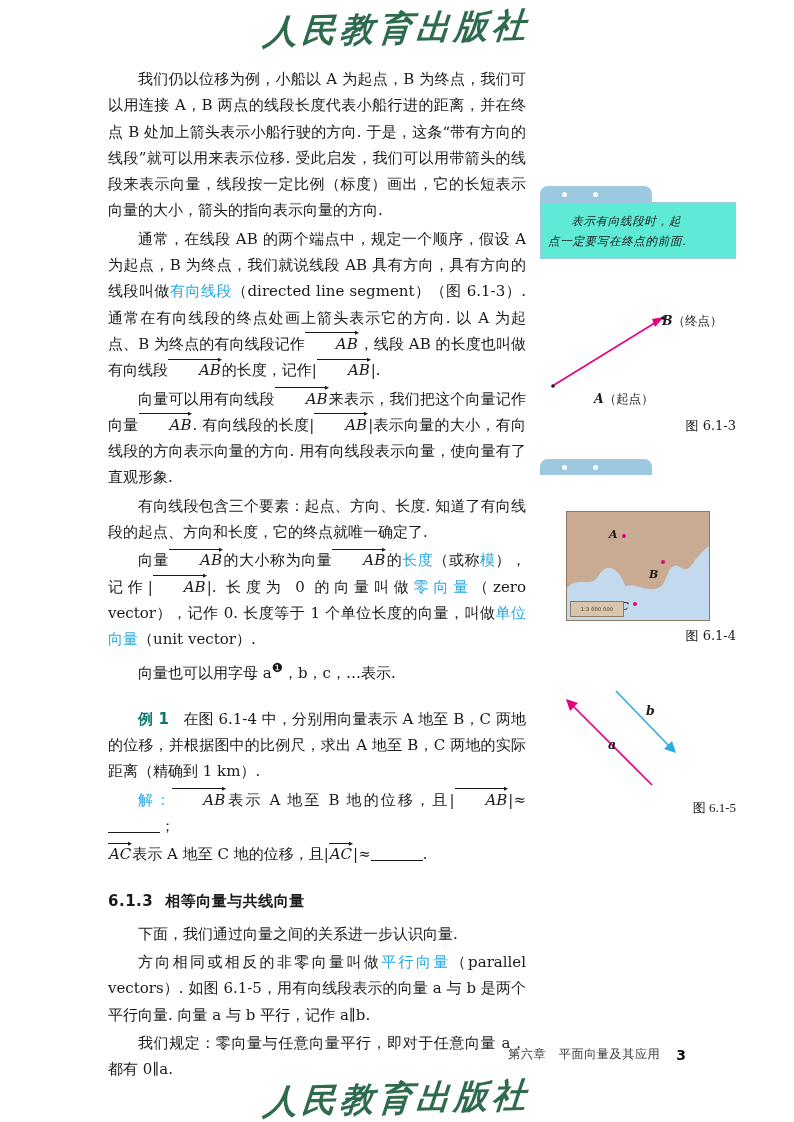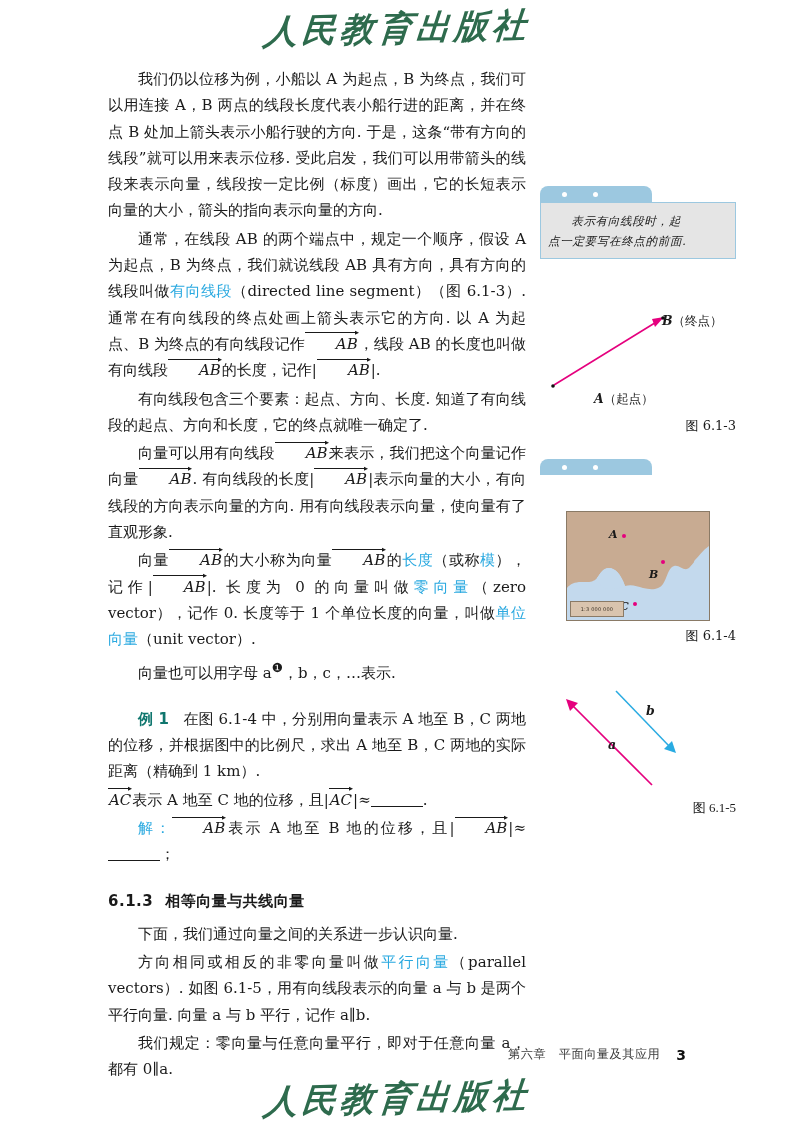--- a/index.html
+++ b/index.html
@@ -127,21 +127,21 @@
     box-sizing: border-box;
   }
   .note-tab .dot {
     width: 5px; height: 5px;
     border-radius: 50%;
     background: #ffffff;
     margin-right: 26px;
   }
   .note-body {
     border: 1px solid #9cc8e0;
-    background: #e5e5e5;
+    background: #5eead4;
     padding: 8px 7px 7px 7px;
     font-size: 11.6px;
     line-height: 20px;
     font-family: "DejaVu Serif", "Liberation Serif", serif;
     font-style: italic;
     color: #1a1a1a;
     letter-spacing: 0.6px;
   }
   .note-body .ind { text-indent: 2em; display: block; }
 
@@ -229,34 +229,34 @@
 <div class="pub-logo pub-logo-top">
   <span>人民教育出版社</span>
 </div>
 
 <div class="text-col">
 
   <p class="para"><span>我们仍以位移为例，小船以 A 为起点，B 为终点，我们可以用连接 A，B 两点的线段长度代表小船行进的距离，并在终点 B 处加上箭头表示小船行驶的方向. 于是，这条“带有方向的线段”就可以用来表示位移. 受此启发，我们可以用带箭头的线段来表示向量，线段按一定比例（标度）画出，它的长短表示向量的大小，箭头的指向表示向量的方向.</span></p>
 
   <p class="para"><span>通常，在线段 AB 的两个端点中，规定一个顺序，假设 A 为起点，B 为终点，我们就说线段 AB 具有方向，具有方向的线段叫做</span><span class="kw">有向线段</span><span>（directed line segment）（图 6.1-3）. 通常在有向线段的终点处画上箭头表示它的方向. 以 A 为起点、B 为终点的有向线段记作</span><span class="vec">AB</span><span>，线段 AB 的长度也叫做有向线段</span><span class="vec">AB</span><span>的长度，记作</span><span class="absbar">|</span><span class="vec">AB</span><span class="absbar">|</span><span>.</span></p>
 
+  <p class="para"><span>向量可以用有向线段</span><span class="vec">AB</span><span>来表示，我们把这个向量记作向量</span><span class="vec">AB</span><span>. 有向线段的长度</span><span class="absbar">|</span><span class="vec">AB</span><span class="absbar">|</span><span>表示向量的大小，有向线段的方向表示向量的方向. 用有向线段表示向量，使向量有了直观形象.</span></p>
+
   <p class="para"><span>有向线段包含三个要素：起点、方向、长度. 知道了有向线段的起点、方向和长度，它的终点就唯一确定了.</span></p>
-
-  <p class="para"><span>向量可以用有向线段</span><span class="vec">AB</span><span>来表示，我们把这个向量记作向量</span><span class="vec">AB</span><span>. 有向线段的长度</span><span class="absbar">|</span><span class="vec">AB</span><span class="absbar">|</span><span>表示向量的大小，有向线段的方向表示向量的方向. 用有向线段表示向量，使向量有了直观形象.</span></p>
 
   <p class="para"><span>向量</span><span class="vec">AB</span><span>的大小称为向量</span><span class="vec">AB</span><span>的</span><span class="kw">长度</span><span>（或称</span><span class="kw">模</span><span>），记作</span><span class="absbar">|</span><span class="vec">AB</span><span class="absbar">|</span><span>. 长度为 0 的向量叫做</span><span class="kw">零向量</span><span>（zero vector），记作 0. 长度等于 1 个单位长度的向量，叫做</span><span class="kw">单位向量</span><span>（unit vector）.</span></p>
 
   <p class="para"><span>向量也可以用字母 a</span><sup>❶</sup><span>，b，c，…表示.</span></p>
 
   <div style="height:18px"></div>
   <p class="para"><span class="ex-label">例 1</span>&nbsp;&nbsp;&nbsp;<span>在图 6.1-4 中，分别用向量表示 A 地至 B，C 两地的位移，并根据图中的比例尺，求出 A 地至 B，C 两地的实际距离（精确到 1 km）.</span></p>
 
+  <p class="para"><span class="sol-label">解：</span><span class="vec">AB</span><span>表示 A 地至 B 地的位移，且</span><span class="absbar">|</span><span class="vec">AB</span><span class="absbar">|</span><span>≈</span><span class="blank"></span><span>；</span></p>
+
   <p class="para noindent"><span class="vec">AC</span><span>表示 A 地至 C 地的位移，且</span><span class="absbar">|</span><span class="vec">AC</span><span class="absbar">|</span><span>≈</span><span class="blank"></span><span>.</span></p>
-
-  <p class="para"><span class="sol-label">解：</span><span class="vec">AB</span><span>表示 A 地至 B 地的位移，且</span><span class="absbar">|</span><span class="vec">AB</span><span class="absbar">|</span><span>≈</span><span class="blank"></span><span>；</span></p>
 
   <div class="sec-head">
     <span class="num">6.1.3</span><span>相等向量与共线向量</span>
   </div>
 
   <p class="para"><span>下面，我们通过向量之间的关系进一步认识向量.</span></p>
 
   <p class="para"><span>方向相同或相反的非零向量叫做</span><span class="kw">平行向量</span><span>（parallel vectors）. 如图 6.1-5，用有向线段表示的向量 a 与 b 是两个平行向量. 向量 a 与 b 平行，记作 a∥b.</span></p>
 
   <p class="para"><span>我们规定：零向量与任意向量平行，即对于任意向量 a，都有 0∥a.</span></p>

